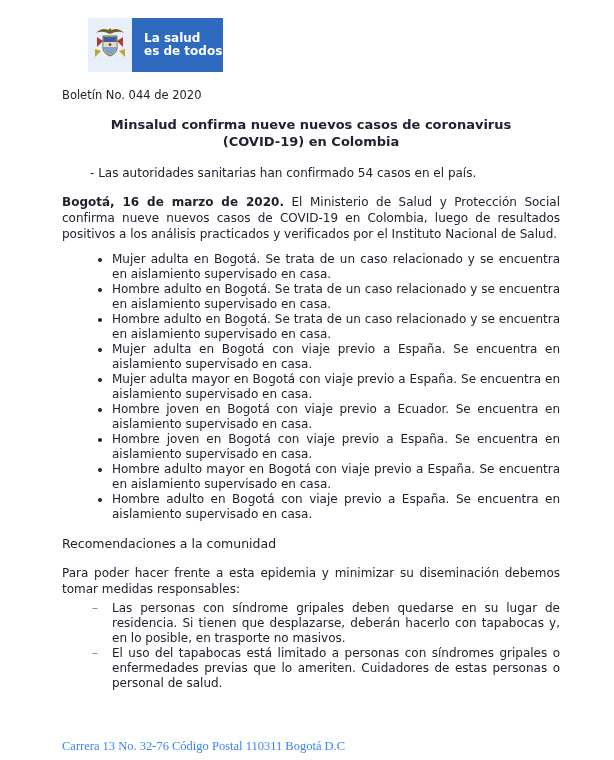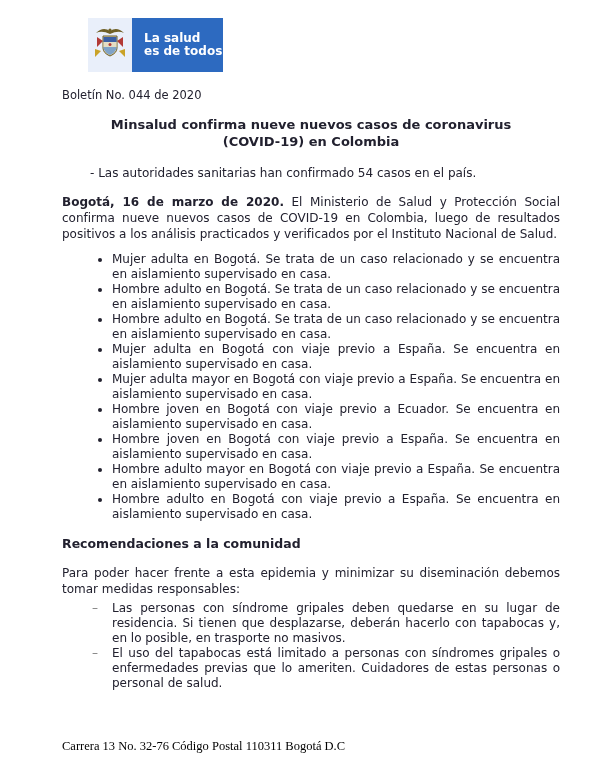--- a/index.html
+++ b/index.html
@@ -42,31 +42,31 @@
 
   .highlights { margin-top:15px; padding-left:28px; line-height:16px; }
   .highlights div { margin:0; }
 
   .intro { margin:13px 0 0; text-align:justify; line-height:16px; }
   .intro b { font-weight:bold; }
 
   ul.cases { margin:10px 0 0; padding-left:50px; }
   ul.cases li { text-align:justify; line-height:15px; }
 
-  .rec-heading { margin-top:14px; font-weight:bold; font-size:12.5px; }
+  .rec-heading { margin-top:14px; font-weight:normal; font-size:12.5px; }
   .rec-intro { margin:14px 0 0; text-align:justify; line-height:16px; }
 
   ul.recs { margin:4px 0 0; padding-left:50px; list-style:none; }
   ul.recs li { position:relative; text-align:justify; line-height:15px; }
   ul.recs li::before { content:"\2013"; position:absolute; left:-20px; color:#7c7c7c; }
 
   .footer {
     position:absolute; left:62px; bottom:6px;
     font-family:"Liberation Serif", serif;
-    font-size:12.5px; color:#000000;
+    font-size:12.5px; color:#3b82f6;
   }
 </style>
 </head>
 <body>
 
 <header class="logo">
   <span class="logo-crest">
     <svg width="34" height="40" viewBox="0 0 34 40" aria-hidden="true">
       <path d="M3 8 Q10 1 17 6 Q24 1 31 8 Q25 5 17 9 Q9 5 3 8 Z" fill="#6f6026"></path>
       <circle cx="17" cy="5" r="1.6" fill="#6f6026"></circle>

